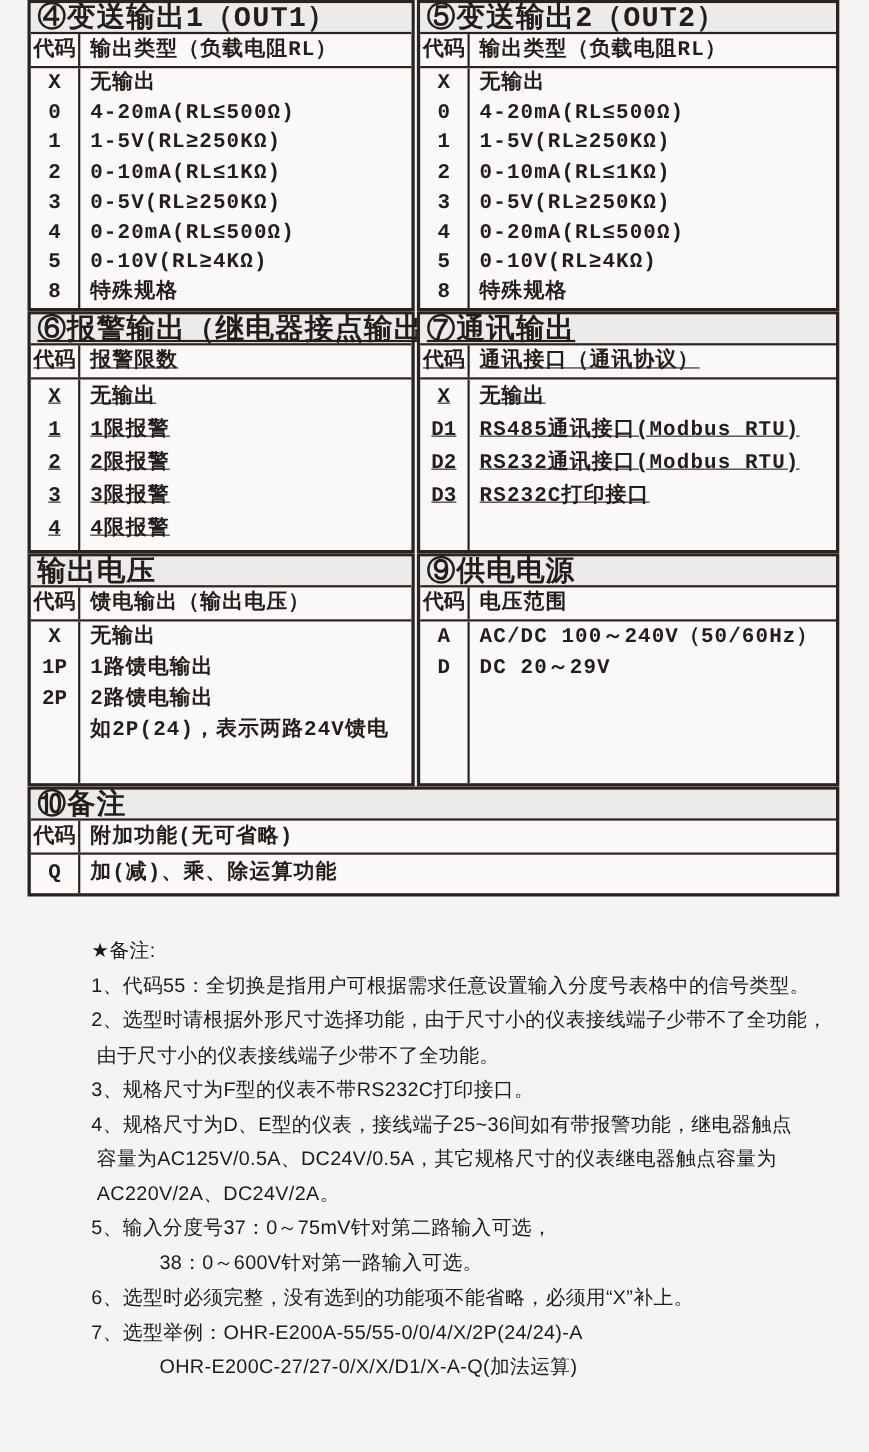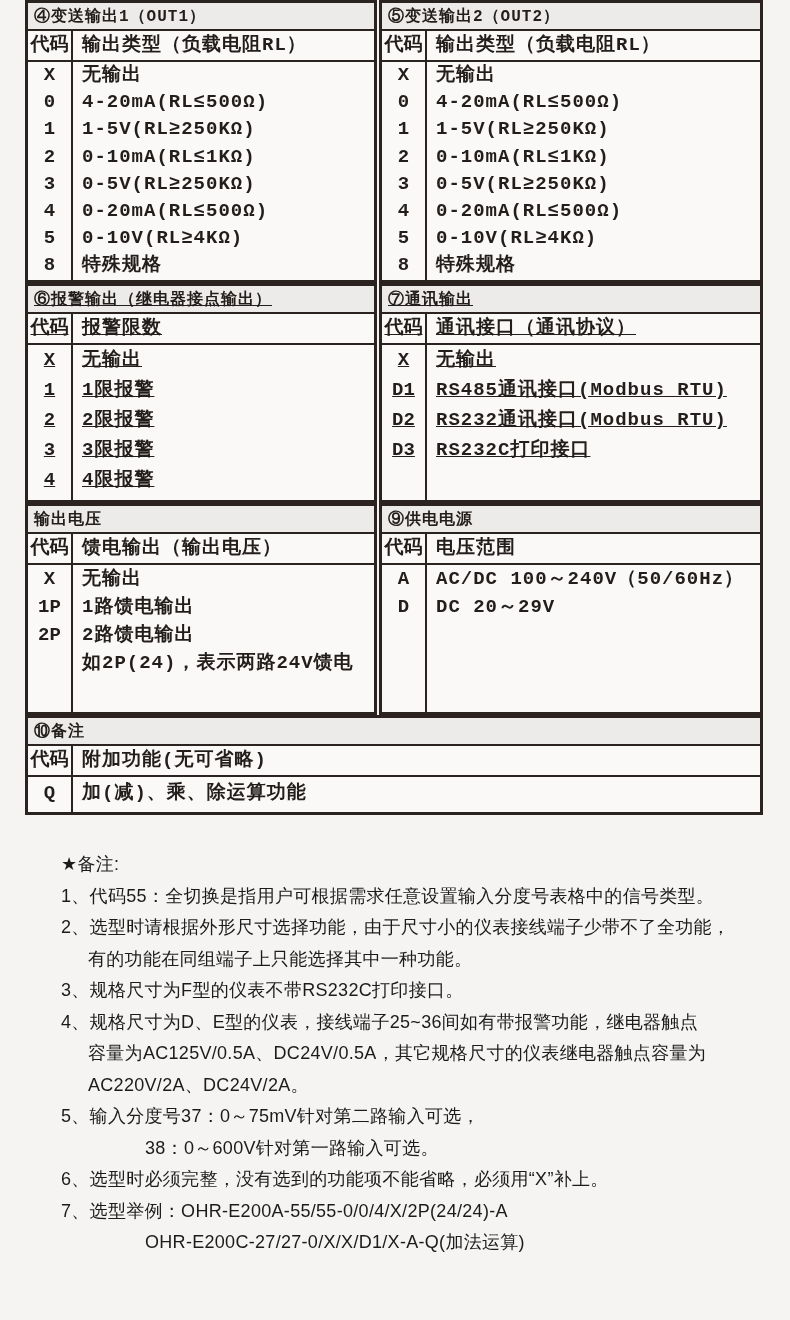--- a/index.html
+++ b/index.html
@@ -33,21 +33,21 @@
     display:flex;flex-direction:column;
     font-family:"Liberation Mono","DejaVu Sans Mono",monospace;
     font-weight:bold;
   }
   .tbl.left{width:352px;flex:none;}
   .tbl.right{flex:1;}
   .tbl.full{width:100%;}
   .tbl-title{
     background:var(--title-bg);
     border-bottom:2px solid var(--line);
-    font-size:16px;line-height:26px;height:28px;
+    font-size:26px;line-height:26px;height:28px;
     padding:1px 4px 0 6px;
     letter-spacing:1px;
     white-space:nowrap;
   }
   .tbl-head{
     display:flex;
     border-bottom:2px solid var(--line);
     font-size:19px;height:31px;line-height:29px;align-items:flex-end;
   }
   .cell-code{
@@ -75,21 +75,21 @@
   .s2 .row{height:30px;line-height:30px;}
   .s3 .row{height:28px;line-height:28px;}
   .s4 .row{height:34px;line-height:33px;}
   .notes{
     position:absolute;left:0;top:849px;width:790px;
     font-size:18px;
     color:#1d1b19;
   }
   .note-line{
     line-height:31.5px;
-    padding-left:61px;
+    padding-left:83px;
     white-space:nowrap;
     letter-spacing:0.3px;
   }
   .note-line.ind1{padding-left:88px;}
   .note-line.ind2{padding-left:145px;}
 </style>
 </head>
 <body>
 
 <div class="tables">
@@ -260,21 +260,21 @@
       </div>
     </div>
   </div>
 
 </div>
 
 <div class="notes">
     <div class="note-line">★备注:</div>
     <div class="note-line">1、代码55：全切换是指用户可根据需求任意设置输入分度号表格中的信号类型。</div>
     <div class="note-line">2、选型时请根据外形尺寸选择功能，由于尺寸小的仪表接线端子少带不了全功能，</div>
-    <div class="note-line ind1">有的功能在同组端子上只能选择其中一种功能。</div>
+    <div class="note-line ind1">由于尺寸小的仪表接线端子少带不了全功能。</div>
     <div class="note-line">3、规格尺寸为F型的仪表不带RS232C打印接口。</div>
     <div class="note-line">4、规格尺寸为D、E型的仪表，接线端子25~36间如有带报警功能，继电器触点</div>
     <div class="note-line ind1">容量为AC125V/0.5A、DC24V/0.5A，其它规格尺寸的仪表继电器触点容量为</div>
     <div class="note-line ind1">AC220V/2A、DC24V/2A。</div>
     <div class="note-line">5、输入分度号37：0～75mV针对第二路输入可选，</div>
     <div class="note-line ind2">38：0～600V针对第一路输入可选。</div>
     <div class="note-line">6、选型时必须完整，没有选到的功能项不能省略，必须用“X”补上。</div>
     <div class="note-line">7、选型举例：OHR-E200A-55/55-0/0/4/X/2P(24/24)-A</div>
     <div class="note-line ind2">OHR-E200C-27/27-0/X/X/D1/X-A-Q(加法运算)</div>
   </div>

